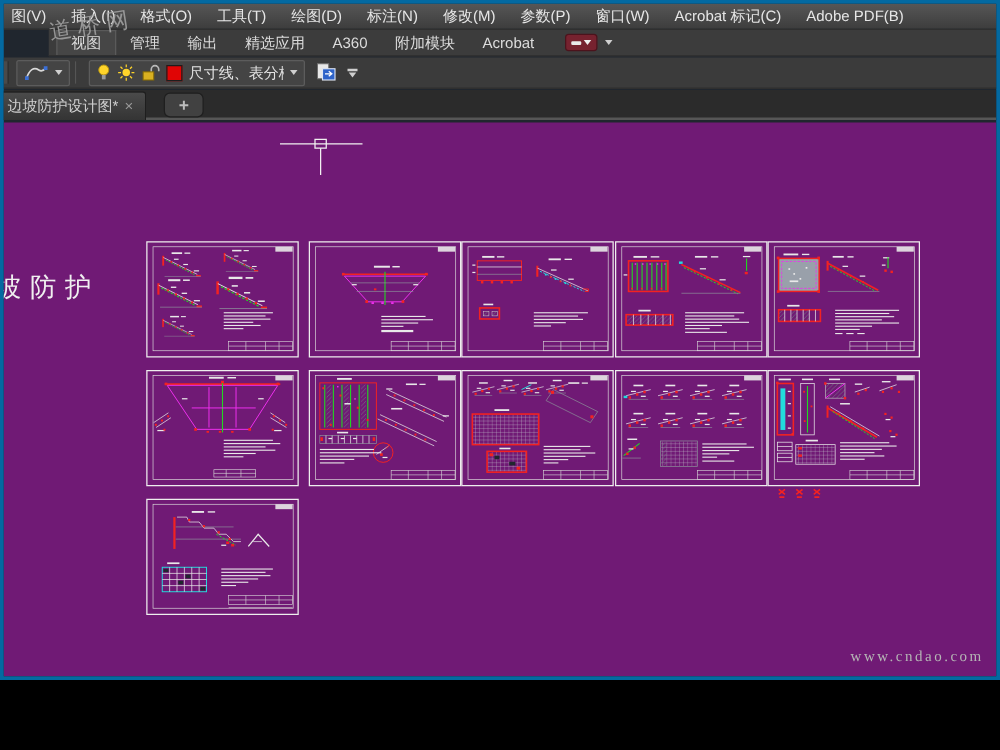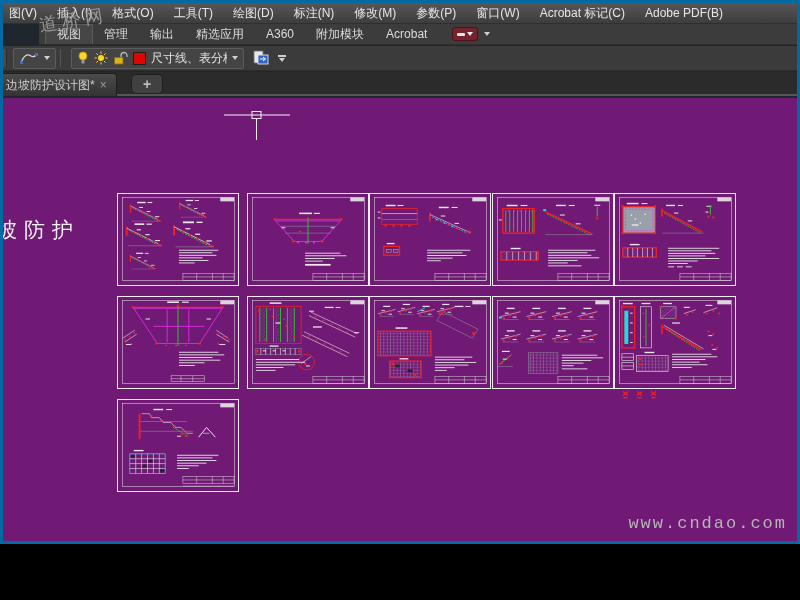--- a/index.html
+++ b/index.html
@@ -75,22 +75,22 @@
     font-size:21px; letter-spacing:7px; white-space:nowrap;
   }
   .redmarks { position:absolute; left:617px; top:292px; }
   .wm-top {
     position:absolute; top:5px; left:36px; z-index:9; color:rgba(165,165,165,.85);
     font-size:18px; letter-spacing:5px; transform:rotate(-9deg);
     font-family:"Liberation Serif","DejaVu Serif",serif;
   }
   .wm-bottom {
     position:absolute; right:10px; bottom:8px; color:#b5b5b5;
-    font-size:17px; letter-spacing:2px;
-    font-family:Liberation Mono, monospace;
+    font-size:12px; letter-spacing:2px;
+    font-family:Liberation Serif, serif;
   }
   
   svg .sw  { stroke:#e9e9e9; stroke-width:.6; fill:none; }
   svg .sw2 { stroke:#e9e9e9; stroke-width:1; fill:none; }
   svg .sr  { stroke:#f22222; stroke-width:.8; fill:none; }
   svg .sr2 { stroke:#f22222; stroke-width:1.3; fill:none; }
   svg .sg  { stroke:#22d822; stroke-width:.9; fill:none; }
   svg .sgd { stroke:#22d822; stroke-width:.8; fill:none; stroke-dasharray:1.8 1.2; }
   svg .sm  { stroke:#ee30ee; stroke-width:.8; fill:none; }
   svg .smd { stroke:#ee30ee; stroke-width:.7; fill:none; stroke-dasharray:2 1.2; }

